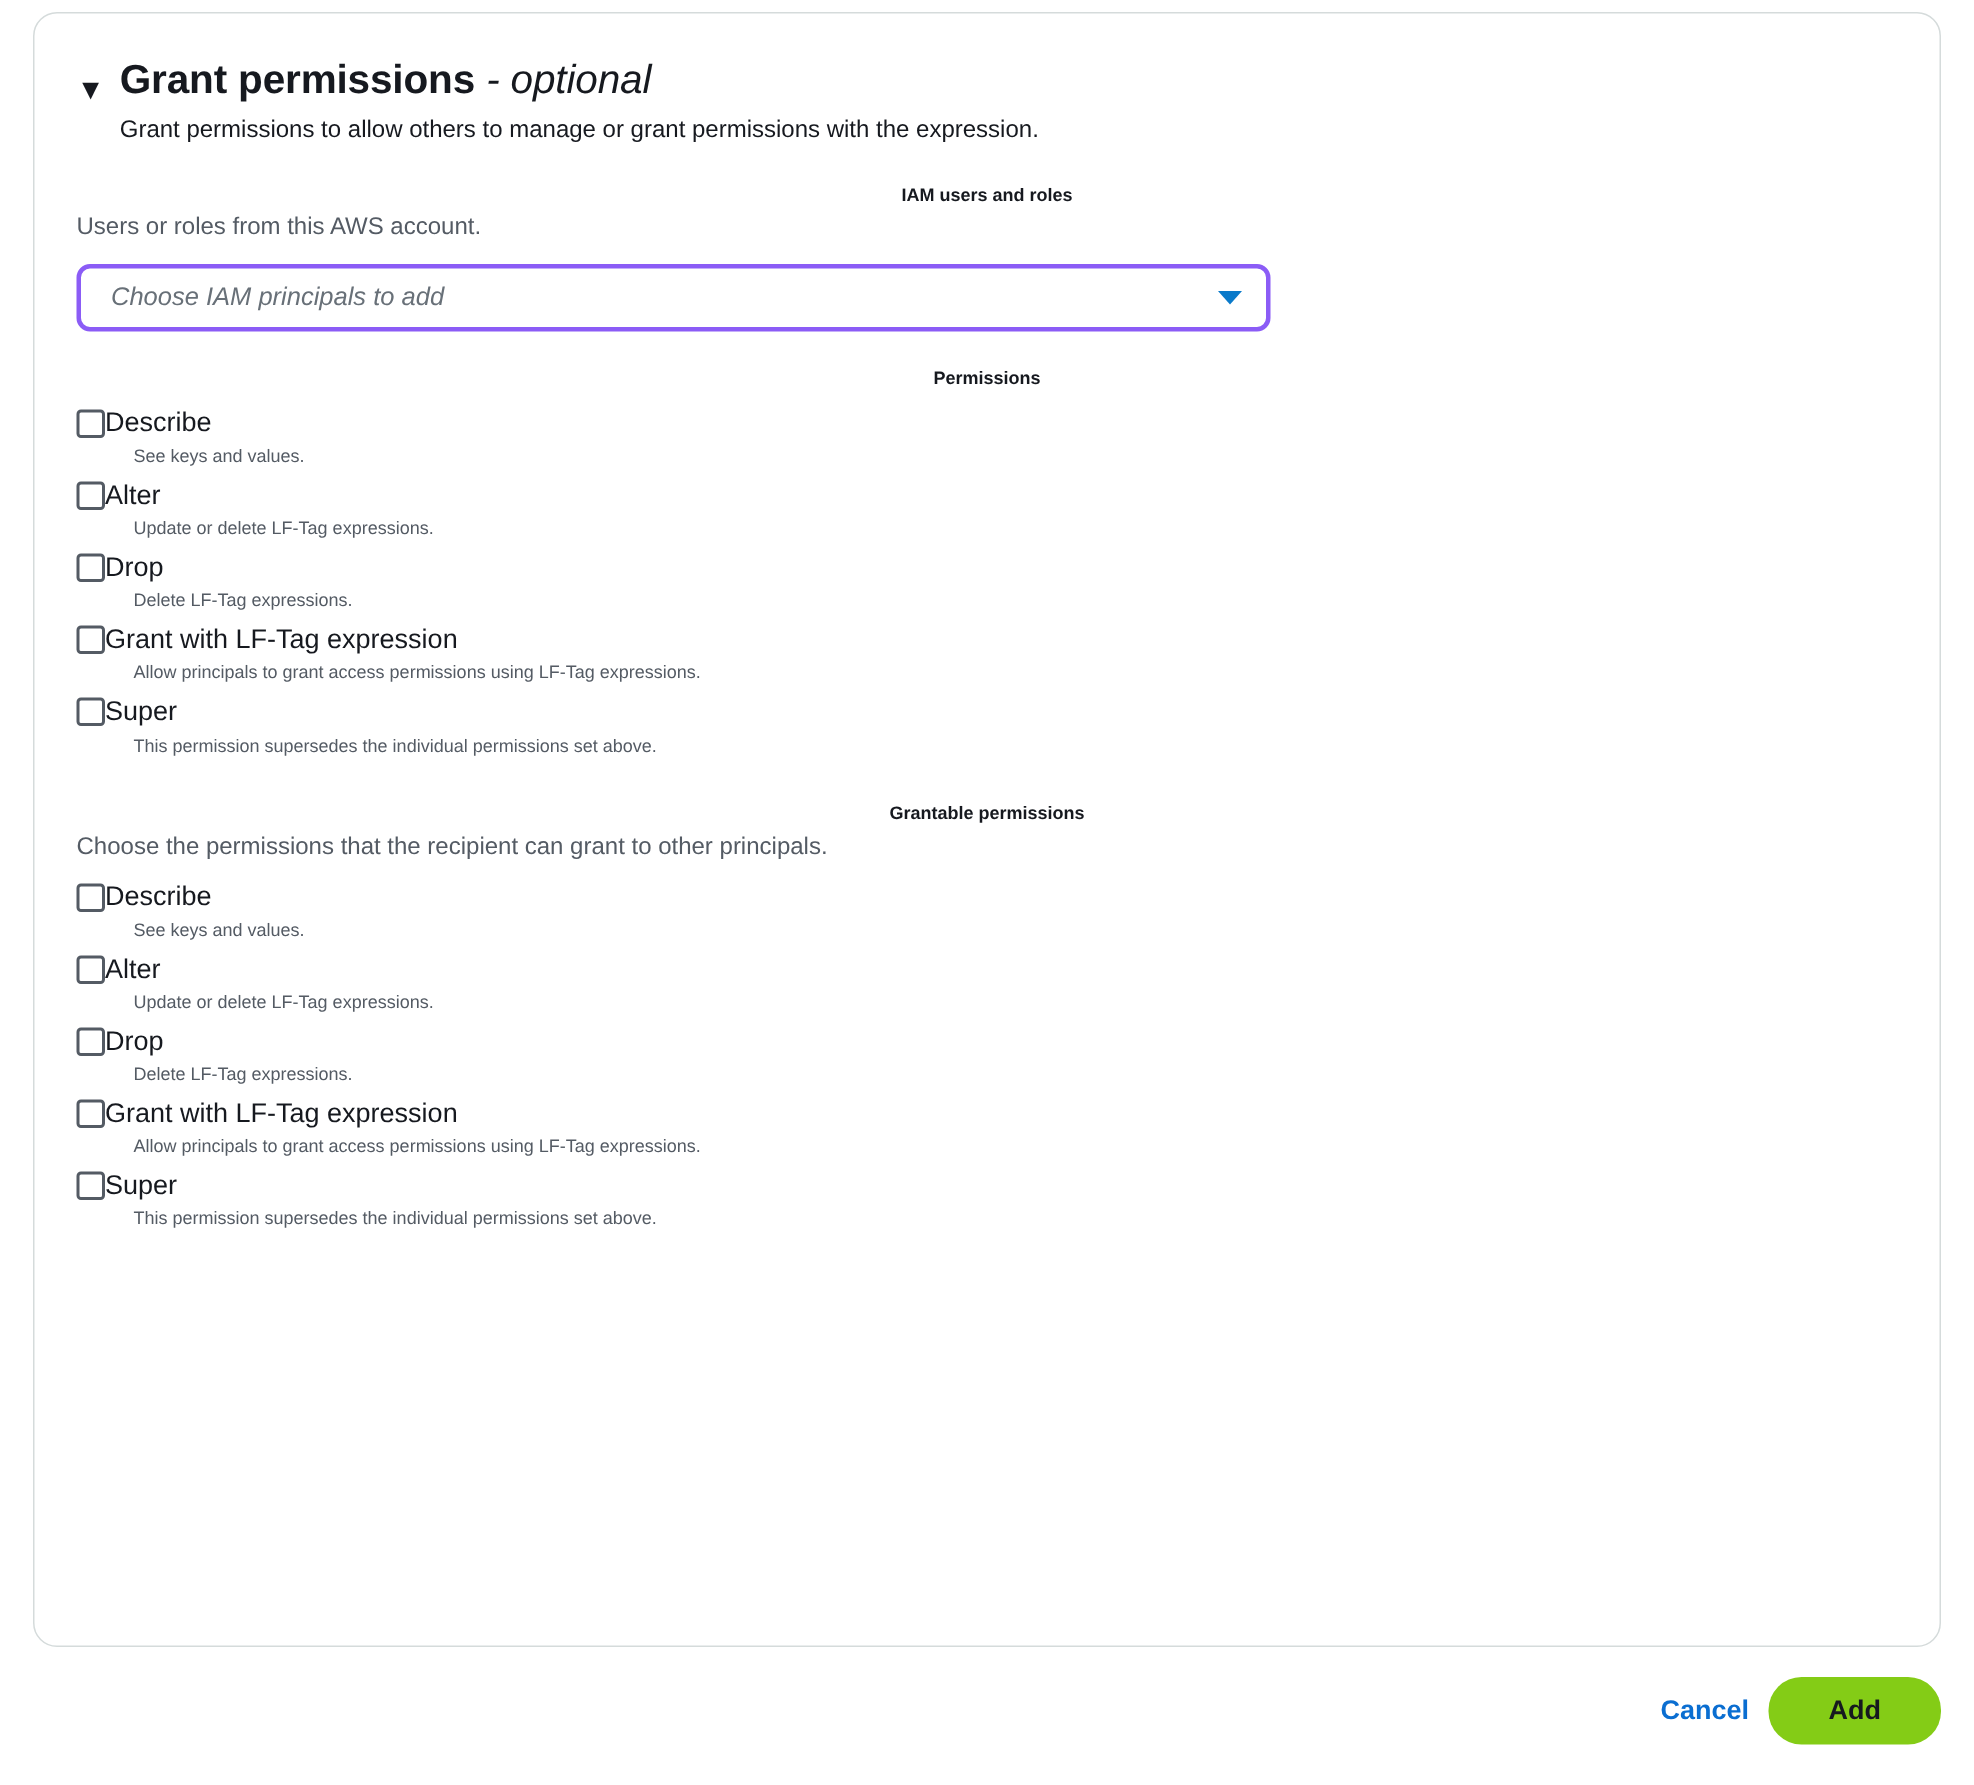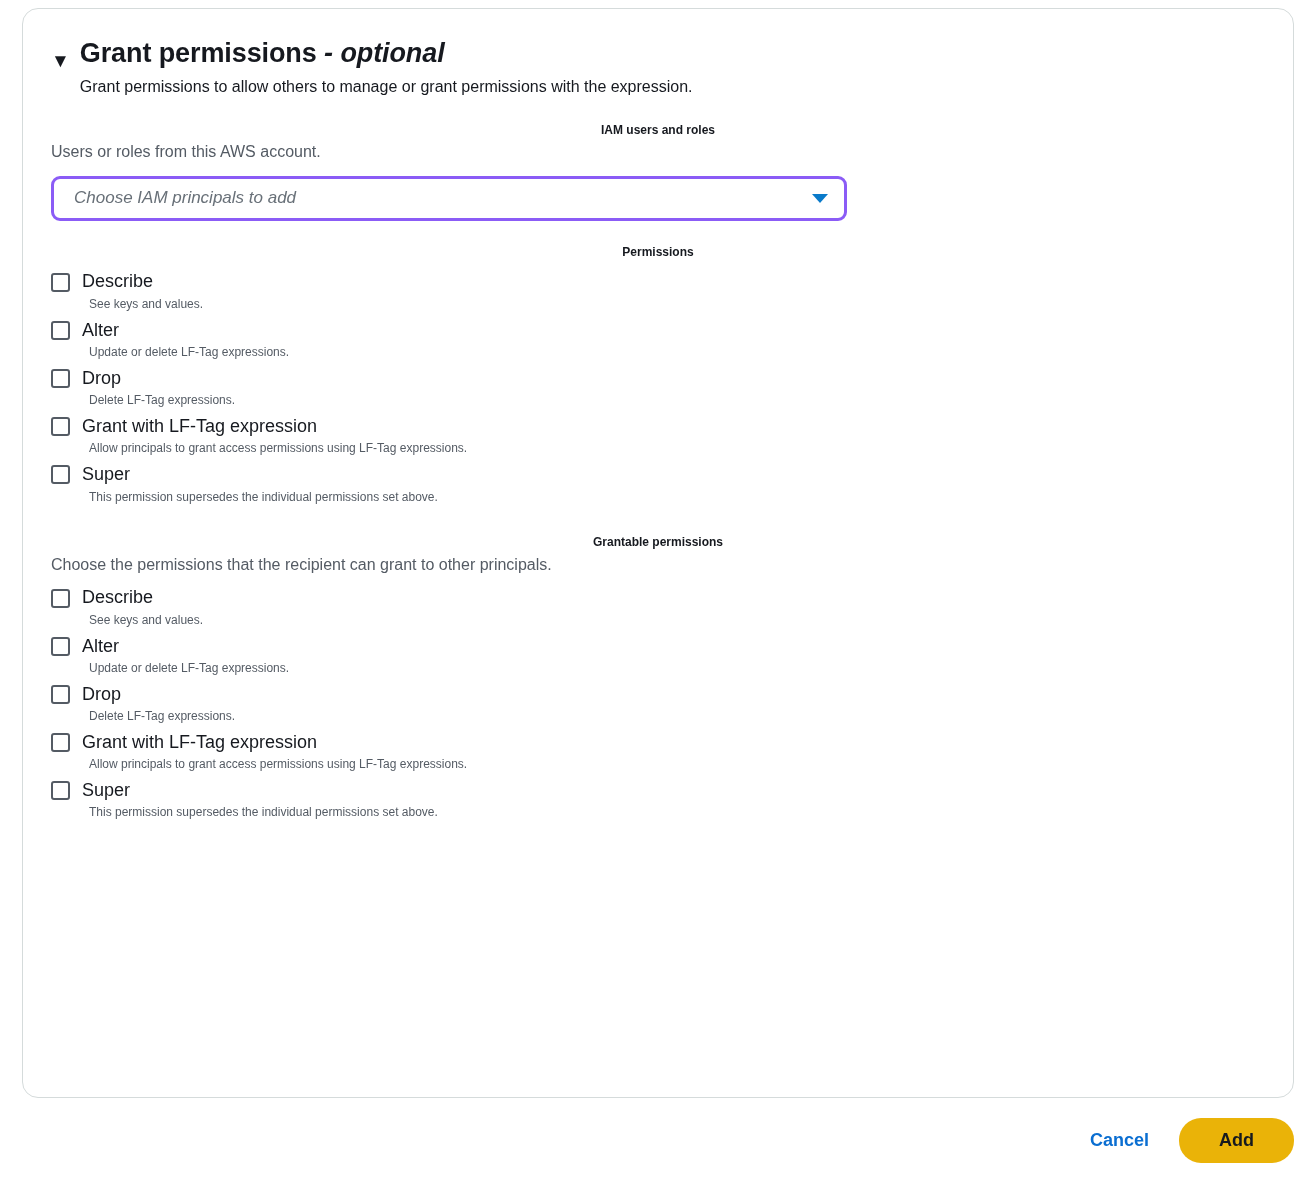--- a/index.html
+++ b/index.html
@@ -50,21 +50,21 @@
     flex: 1;
   }
   .section-title {
     font-size: 27px;
     font-weight: bold;
     margin: 0;
     line-height: 1.35;
     letter-spacing: -0.1px;
   }
   .section-title .opt {
-    font-weight: bold;
+    font-weight: normal;
     font-style: italic;
   }
   .section-sub {
     font-size: 16px;
     color: #16191f;
     margin-top: 5px;
     line-height: 1.4;
   }
   
   .group {
@@ -111,21 +111,20 @@
   
   .perm-list {
     margin-top: 10px;
   }
   .perm-row {
     margin-bottom: 6px;
   }
   .perm-main {
     display: flex;
     align-items: center;
-    gap: 12px;
   }
   .cb {
     width: 19px;
     height: 19px;
     min-width: 19px;
     box-sizing: border-box;
     border: 2px solid #545b64;
     border-radius: 3px;
     background: #ffffff;
     cursor: pointer;
@@ -148,37 +147,37 @@
   }
   
   .footer {
     position: absolute;
     left: 22px;
     top: 1118px;
     width: 1272px;
     display: flex;
     align-items: center;
     justify-content: flex-end;
-    gap: 26px;
+    gap: 9px;
   }
   .btn-cancel {
     font-size: 18px;
     font-weight: bold;
     color: #0a6ed1;
     background: transparent;
     border: none;
     cursor: pointer;
     padding: 8px 4px;
     font-family: "Liberation Sans", sans-serif;
   }
   .btn-add {
     font-size: 18px;
     font-weight: bold;
     color: #16191f;
-    background: #eab308;
+    background: #84cc16;
     border: none;
     border-radius: 22px;
     padding: 12px 40px;
     cursor: pointer;
     font-family: "Liberation Sans", sans-serif;
   }
 </style>
 </head>
 <body>
 

